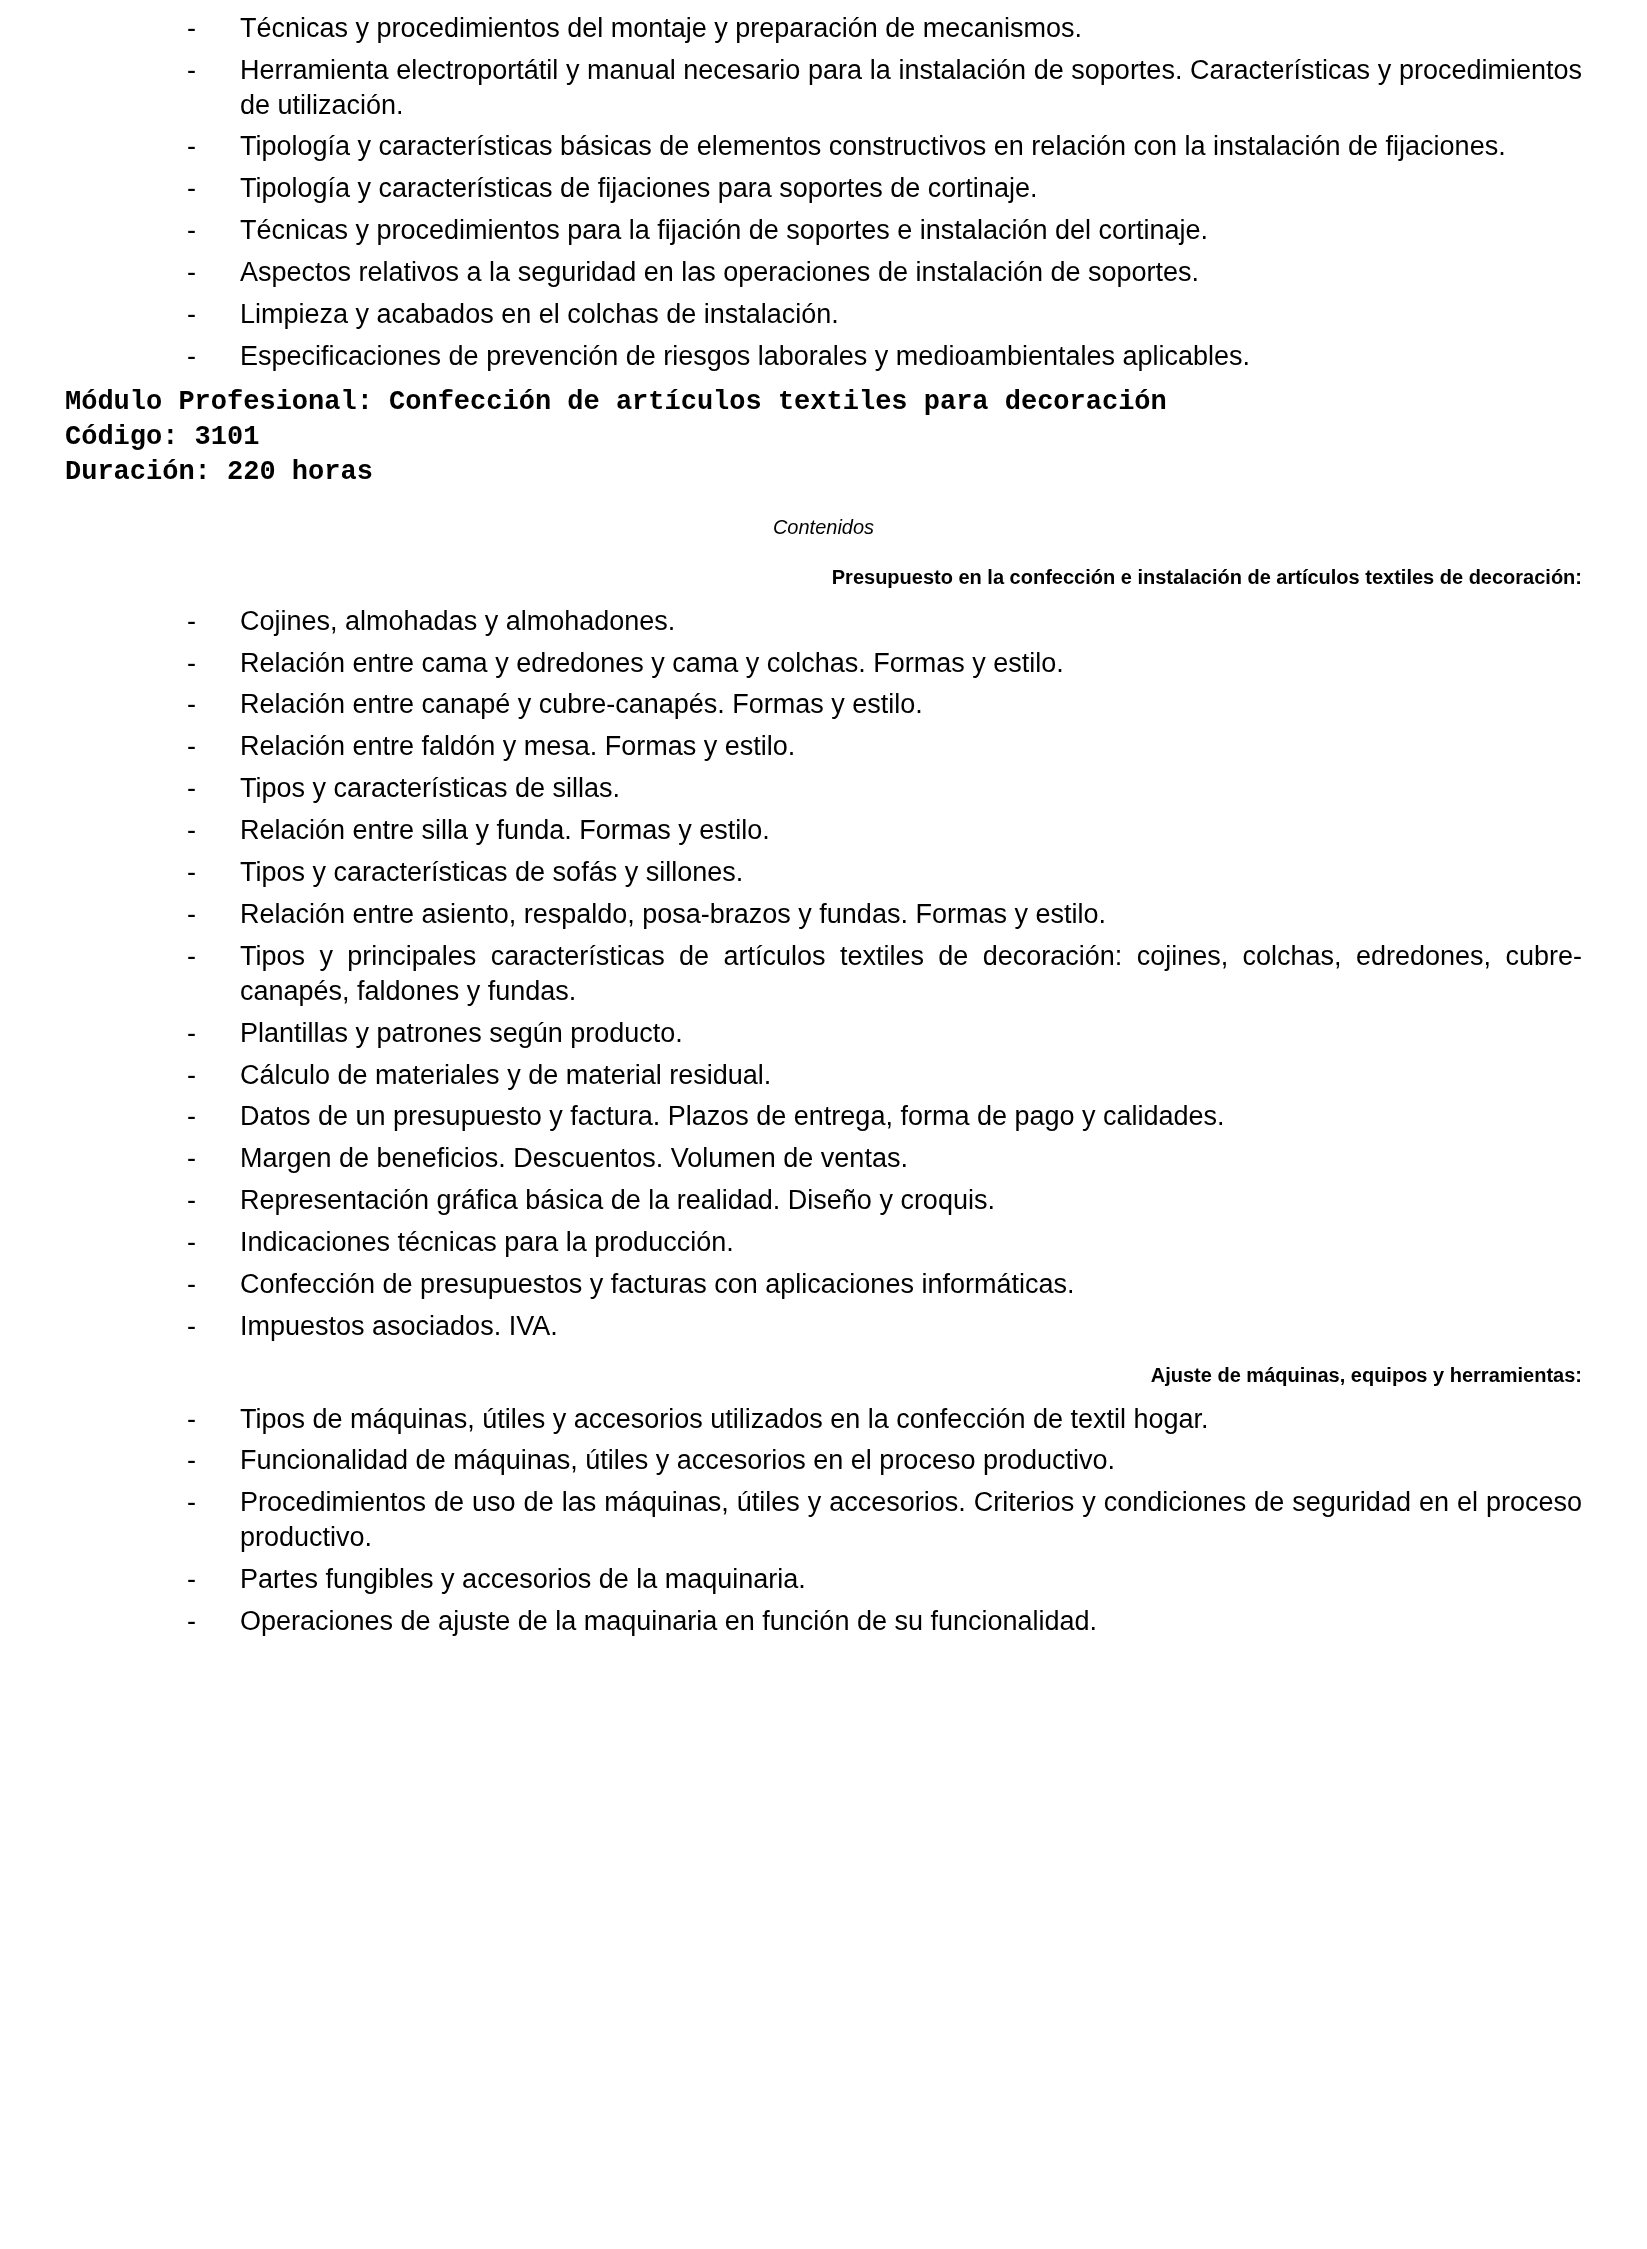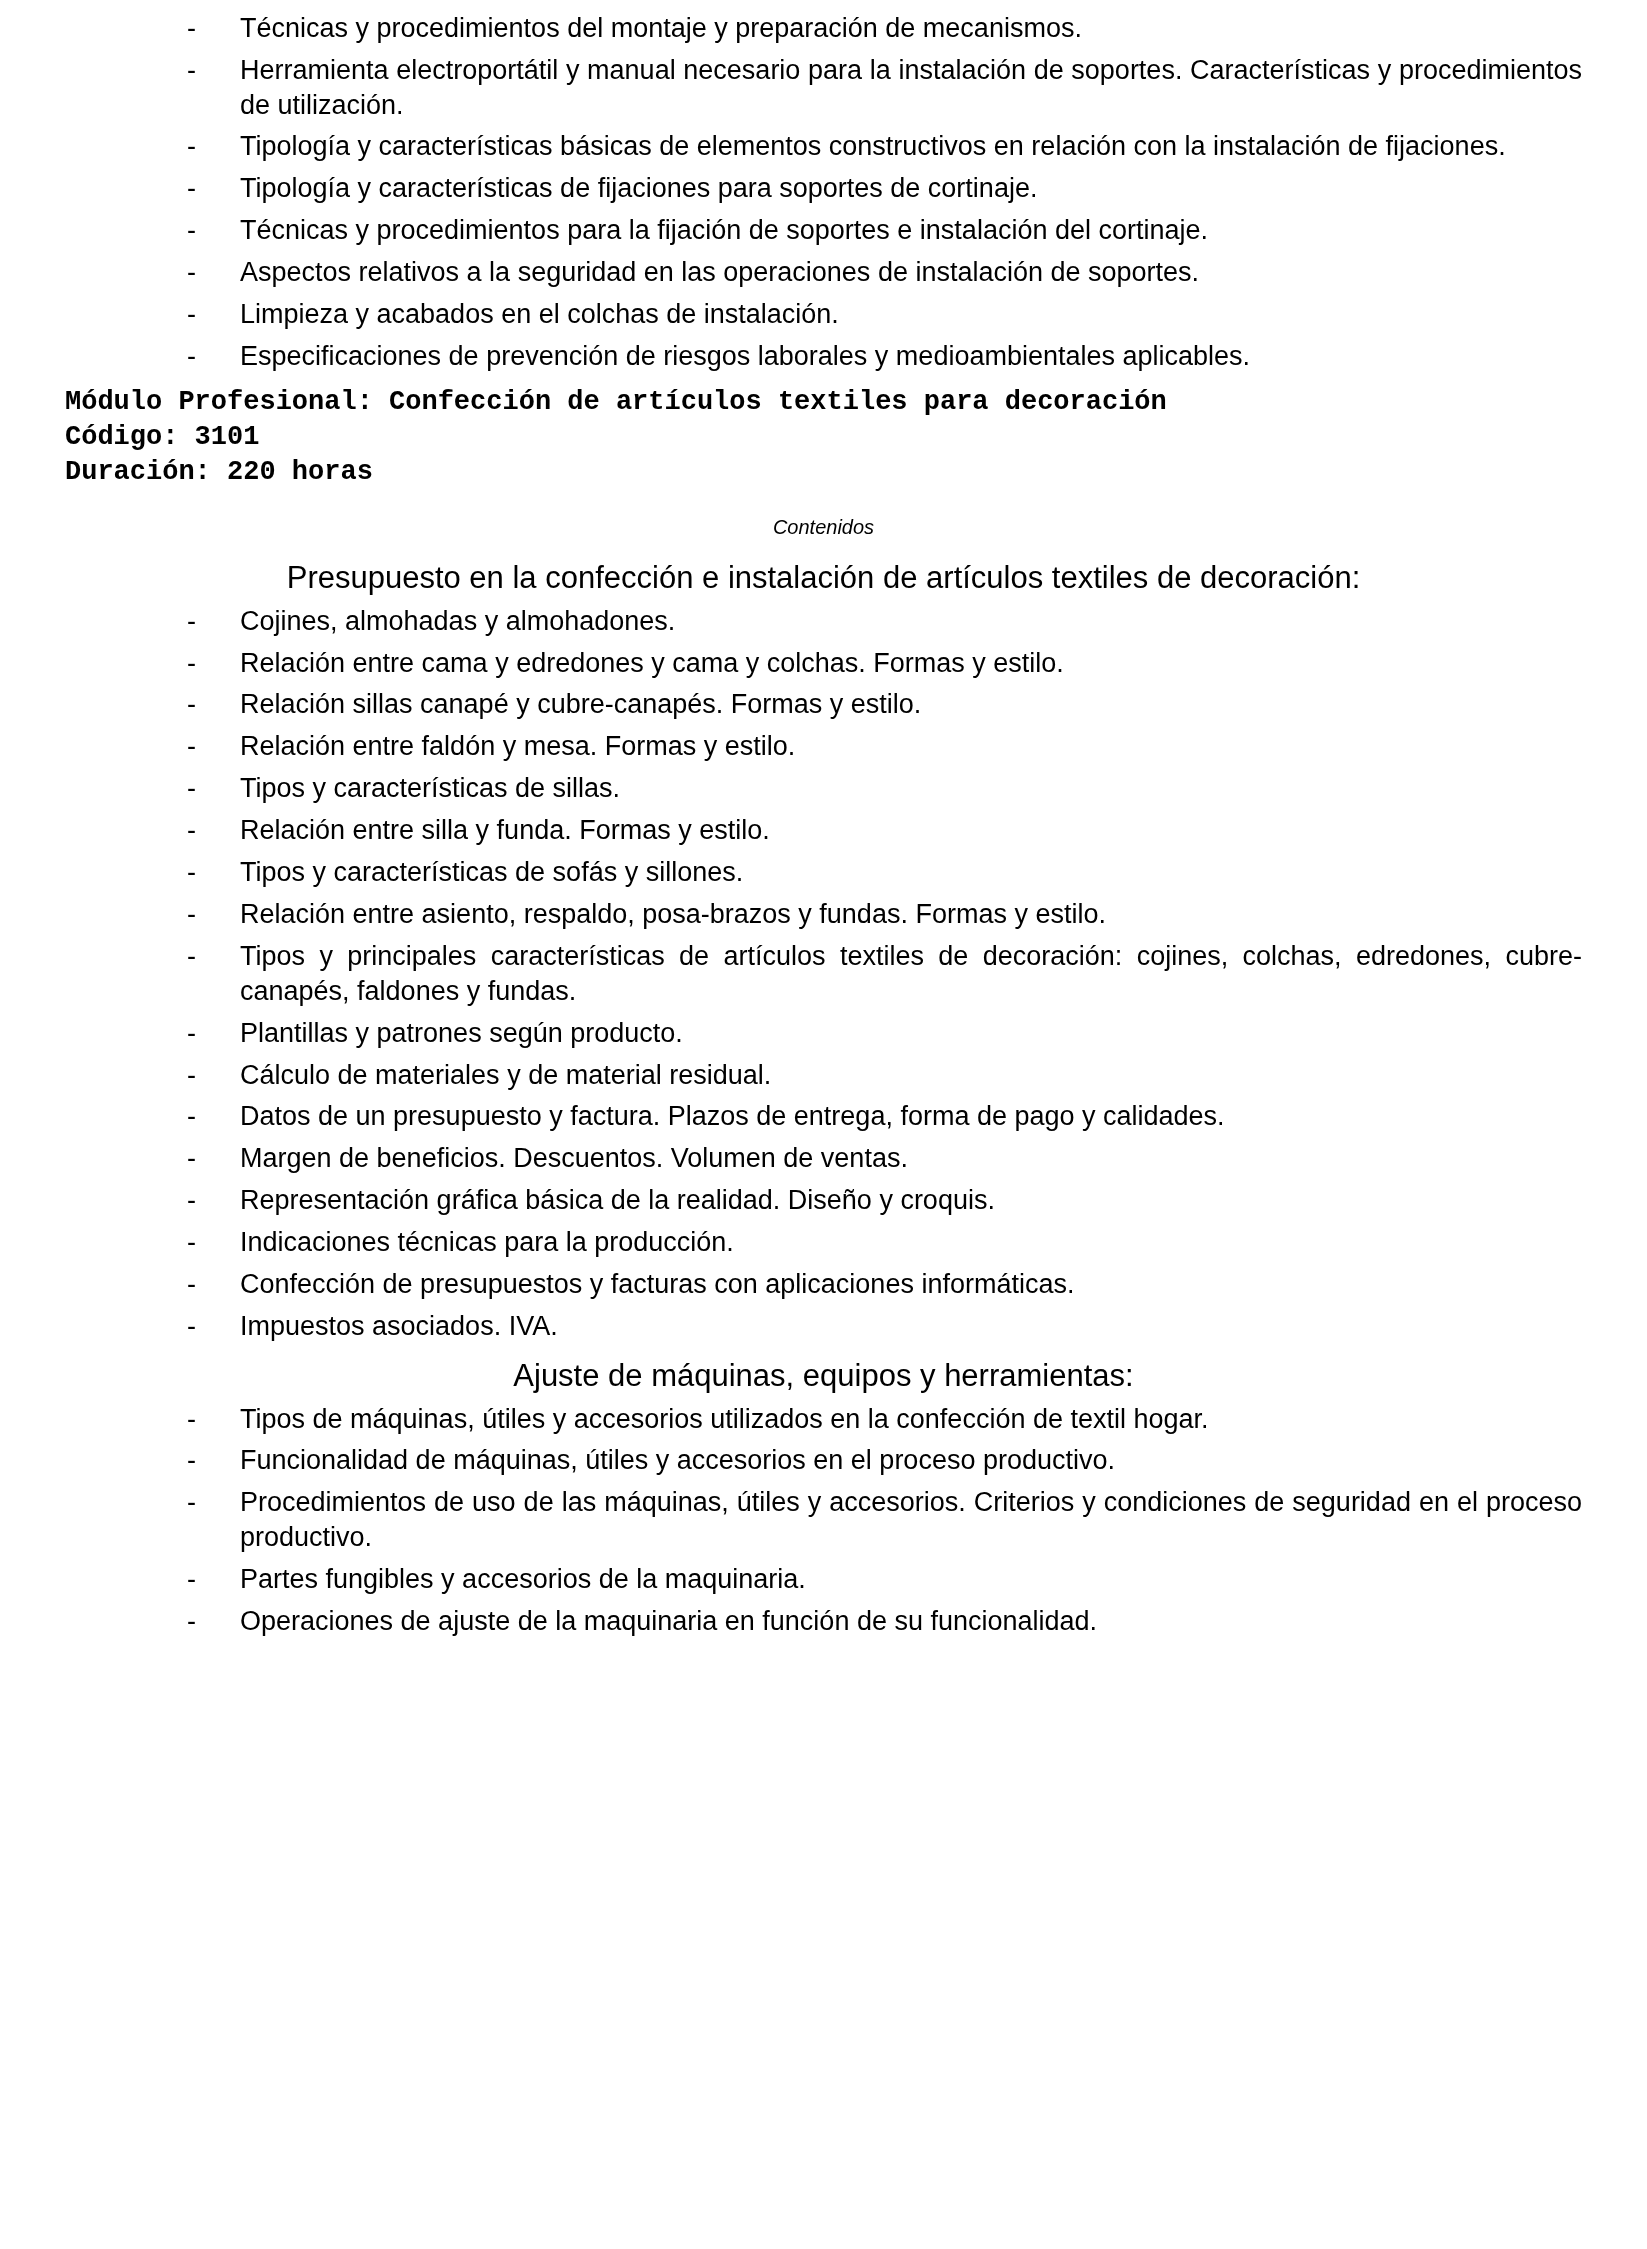--- a/index.html
+++ b/index.html
@@ -30,24 +30,24 @@
   .module-header { margin-top: 10.7px; }
   .module-header p { font-weight: bold; text-align: left; font-family: Liberation Mono, monospace; }
   .contenidos {
     text-align: center;
     font-style: italic;
     font-weight: normal;
     font-size: 20px;
     margin: 20px 0 15px 0;
   }
   .section-title {
-    font-weight: normal;
-    text-align: center;
+    font-weight: bold;
+    text-align: right;
     margin: 13.7px 0 9px 0;
-    font-size: 31px;
+    font-size: 20px;
   }
 </style>
 </head>
 <body>
 
 <div class="page">
 
   <ul class="dash-list">
 
       <li>
@@ -107,21 +107,21 @@
         <span>Cojines, almohadas y almohadones.</span>
       </li>
 
       <li>
         <span class="marker">-</span>
         <span>Relación entre cama y edredones y cama y colchas. Formas y estilo.</span>
       </li>
 
       <li>
         <span class="marker">-</span>
-        <span>Relación sillas canapé y cubre-canapés. Formas y estilo.</span>
+        <span>Relación entre canapé y cubre-canapés. Formas y estilo.</span>
       </li>
 
       <li>
         <span class="marker">-</span>
         <span>Relación entre faldón y mesa. Formas y estilo.</span>
       </li>
 
       <li>
         <span class="marker">-</span>
         <span>Tipos y características de sillas.</span>

